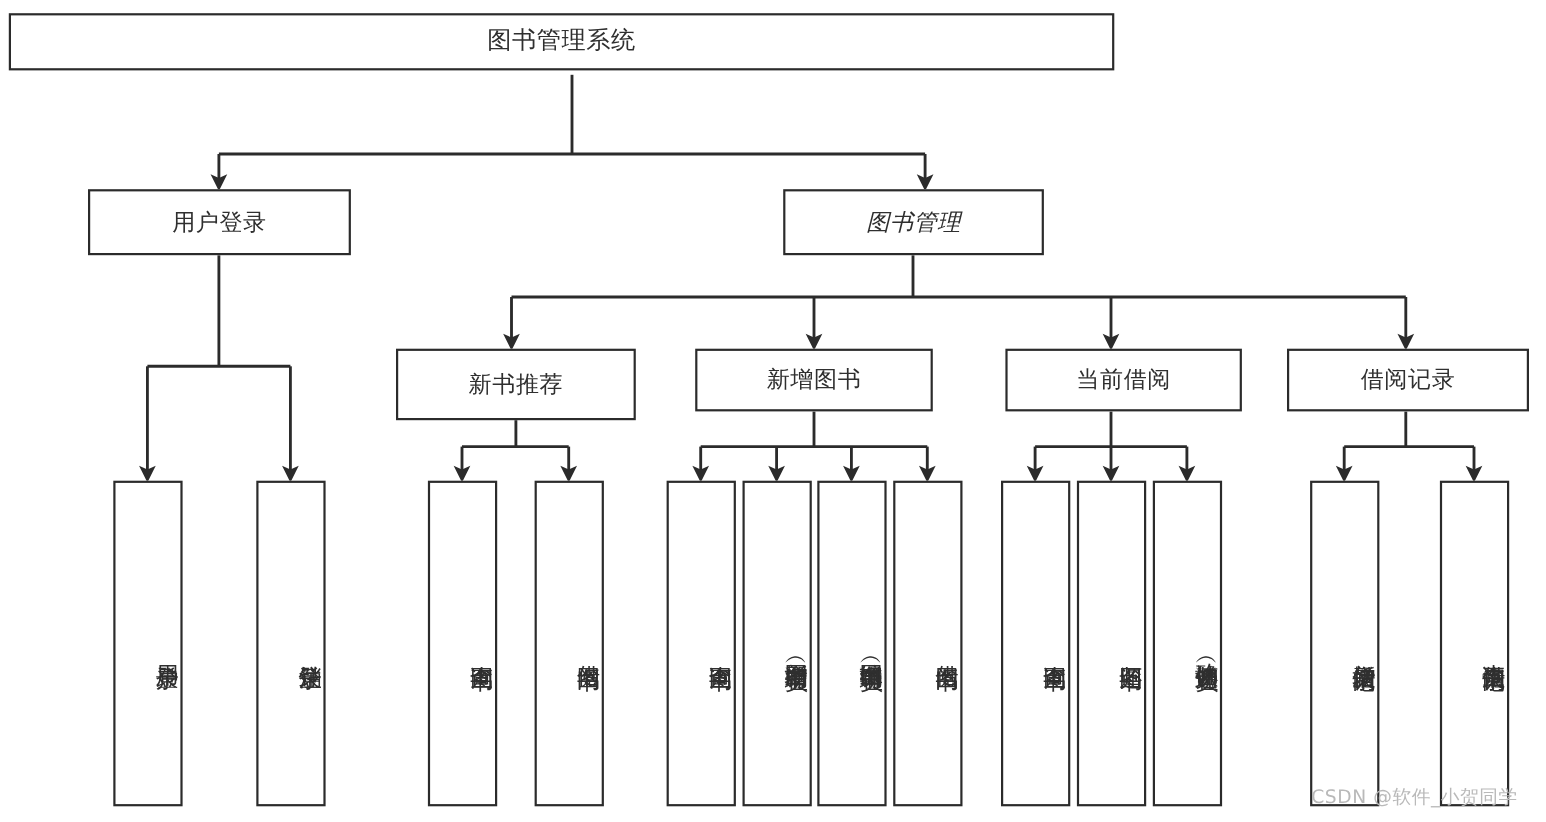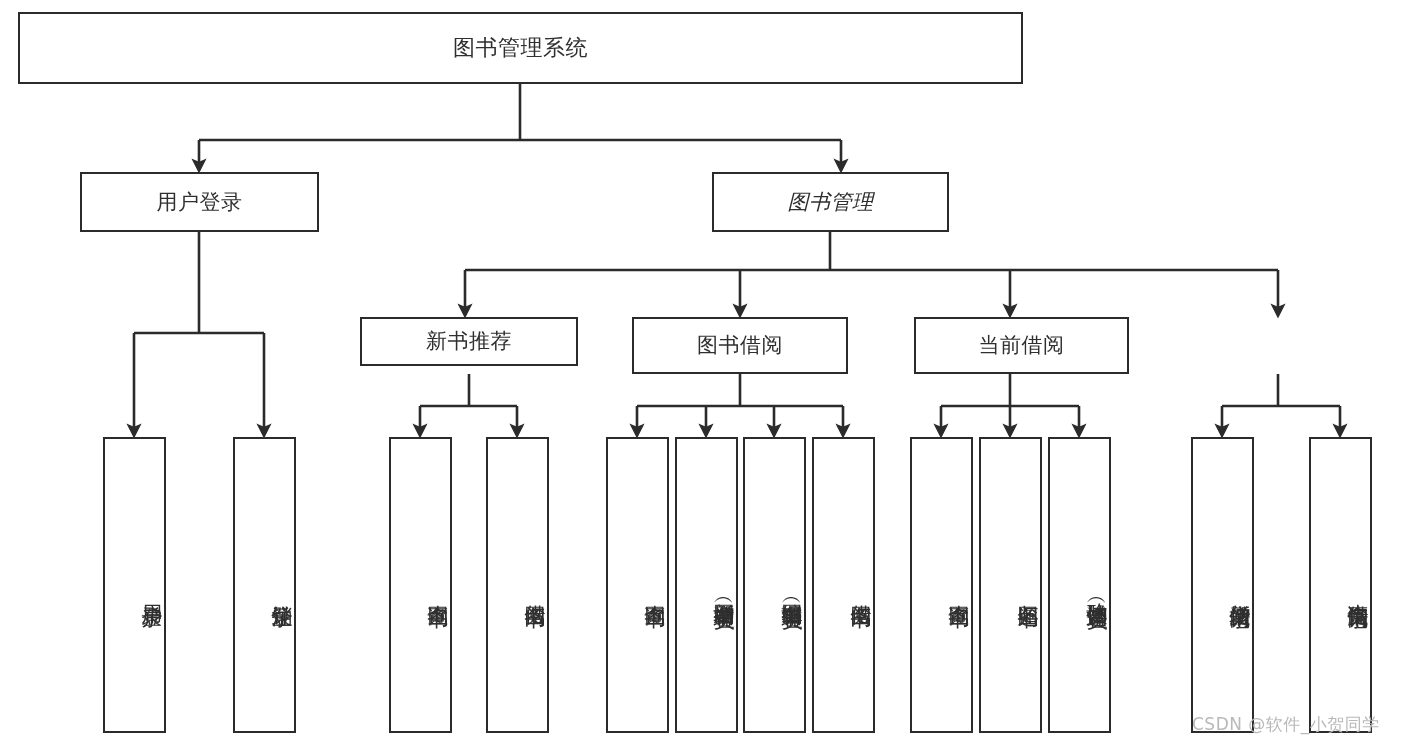--- a/index.html
+++ b/index.html
@@ -115,39 +115,42 @@
       <path d="M 1079 406 L 1079 431" marker-end="url(#arrow)"></path>
 
       <path d="M 1278 374 L 1278 406"></path>
       <path d="M 1222 406 L 1340 406"></path>
       <path d="M 1222 406 L 1222 431" marker-end="url(#arrow)"></path>
       <path d="M 1340 406 L 1340 431" marker-end="url(#arrow)"></path>
 
     </g>
   </svg>
 
-  <div class="node node-h node-root" style="left:18px; top:12px; width:1005px; height:72px;">
+  <div class="node node-h node-root" style="left:8px; top:12px; width:1005px; height:52px;">
     <span>图书管理系统</span>
   </div>
 
   <div class="node node-h" style="left:80px; top:172px; width:239px; height:60px;">
     <span>用户登录</span>
   </div>
   <div class="node node-h" style="left:712px; top:172px; width:237px; height:60px;font-style:italic;">
     <span>图书管理</span>
   </div>
 
-  <div class="node node-h" style="left:360px; top:317px; width:218px; height:49px;">
+  <div class="node node-h" style="left:360px; top:317px; width:218px; height:65px;">
     <span>新书推荐</span>
   </div>
   <div class="node node-h" style="left:632px; top:317px; width:216px; height:57px;">
-    <span>图书借阅</span>
+    <span>新增图书</span>
   </div>
   <div class="node node-h" style="left:914px; top:317px; width:215px; height:57px;">
     <span>当前借阅</span>
+  </div>
+  <div class="node node-h" style="left:1170px; top:317px; width:220px; height:57px;">
+    <span>借阅记录</span>
   </div>
 
   <div class="node node-v" style="left:103px; top:437px; width:63px; height:296px;">
     <span class="vlabel">用户登录</span>
   </div>
   <div class="node node-v" style="left:233px; top:437px; width:63px; height:296px;">
     <span class="vlabel">注销登录</span>
   </div>
 
   <div class="node node-v" style="left:389px; top:437px; width:63px; height:296px;">

